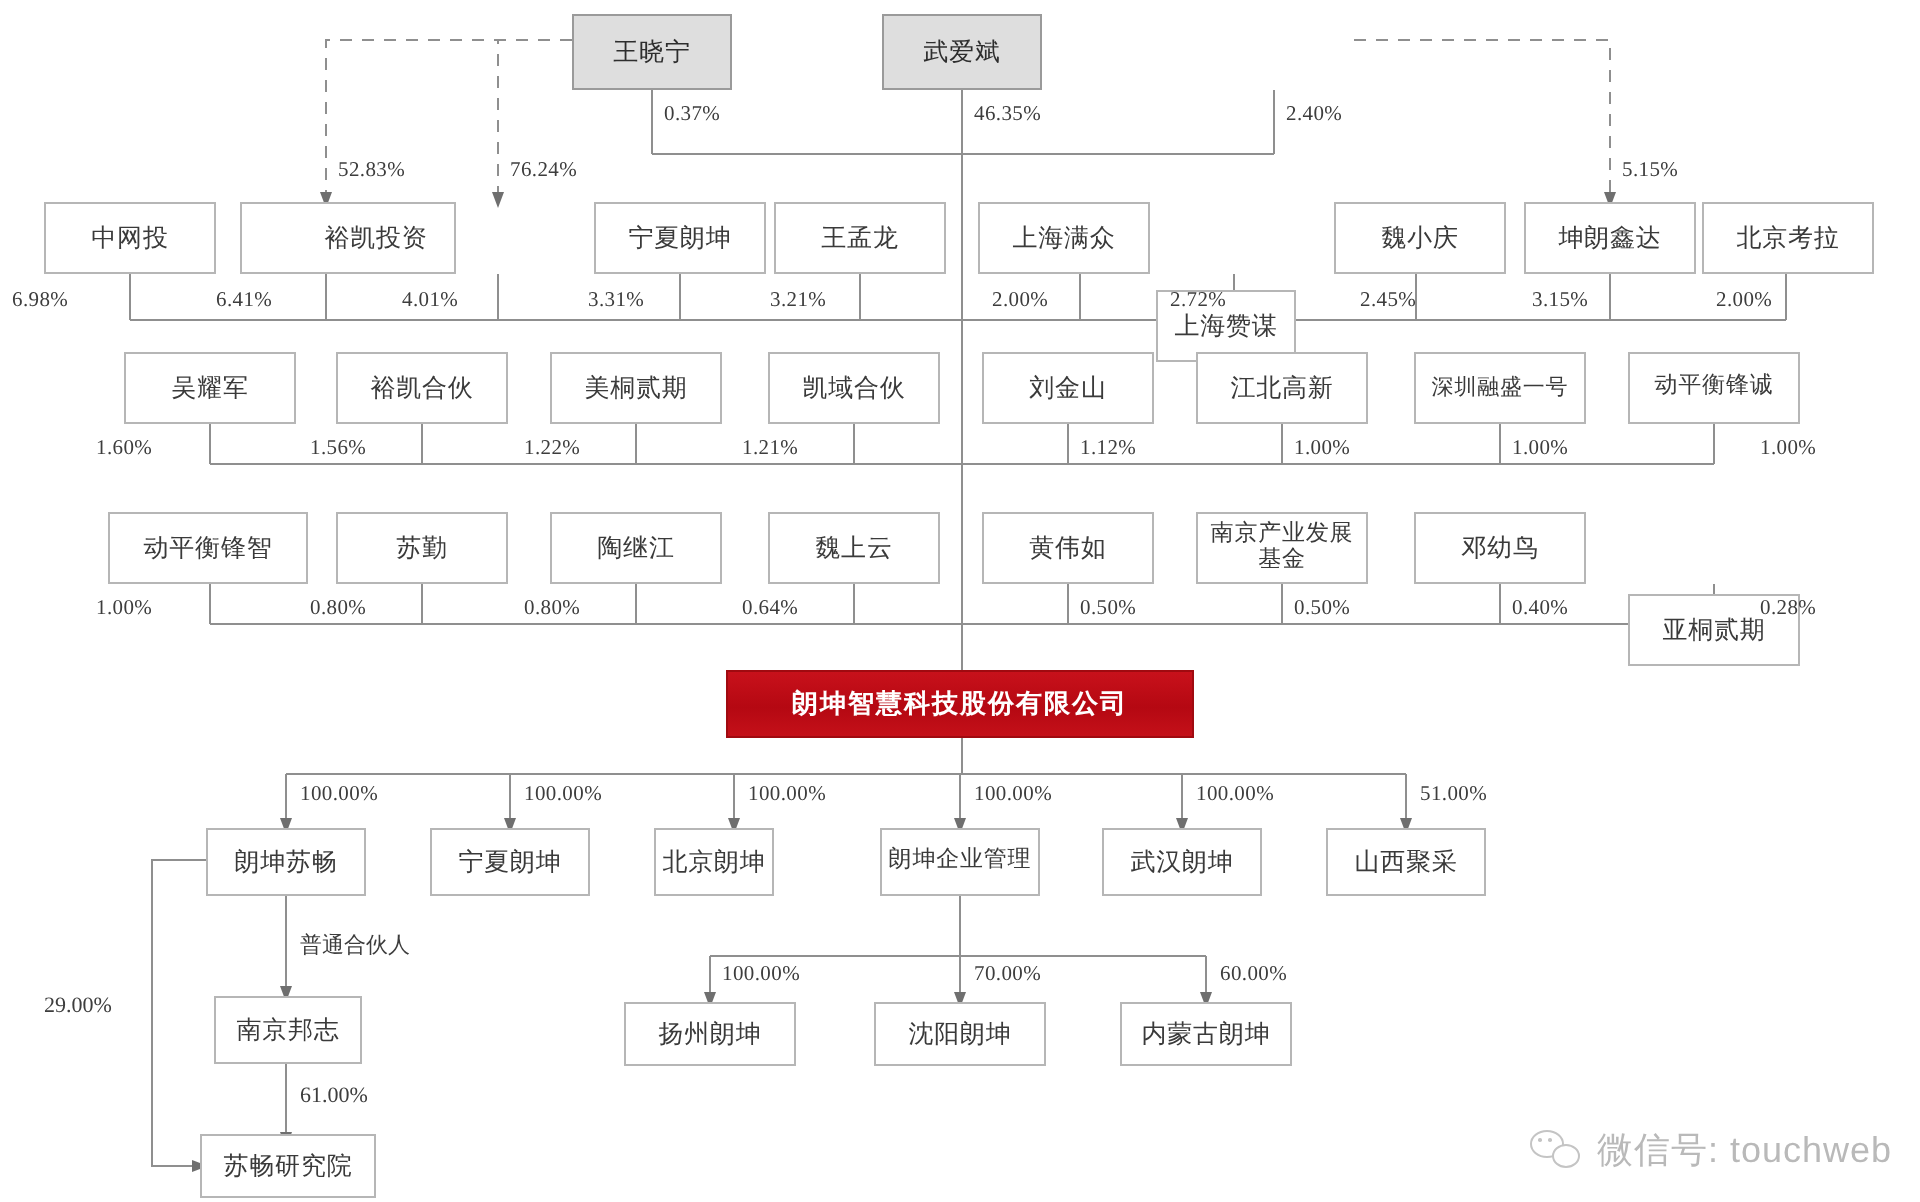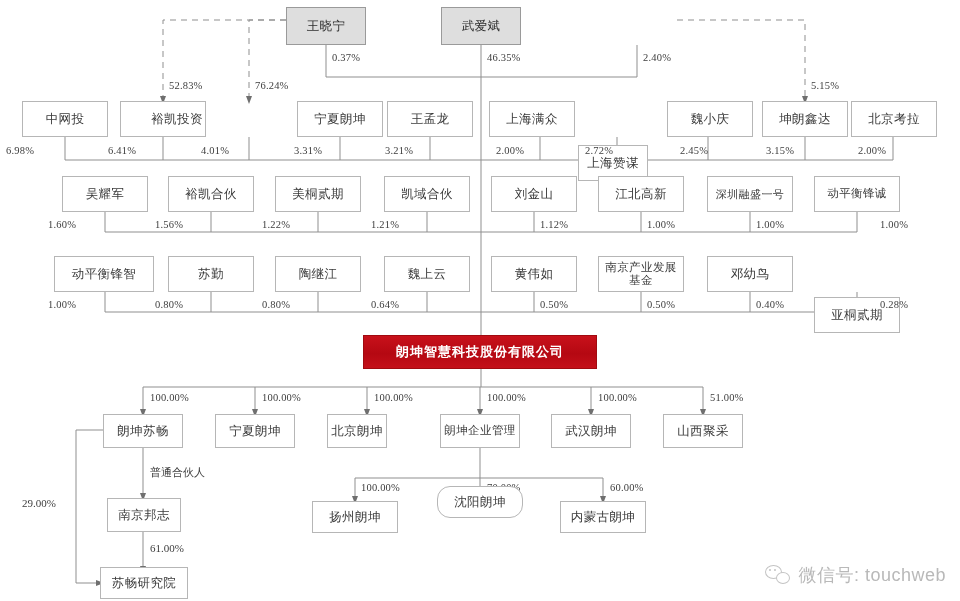--- a/index.html
+++ b/index.html
@@ -213,21 +213,21 @@
   <div class="pct" style="left:487px; top:52px;">46.35%</div>
   <div class="pct" style="left:643px; top:52px;">2.40%</div>
 
   <div class="pct" style="left:169px; top:80px;">52.83%</div>
   <div class="pct" style="left:255px; top:80px;">76.24%</div>
   <div class="pct" style="left:811px; top:80px;">5.15%</div>
 
   <div class="box" style="left:22px; top:101px; width:86px; height:36px;">
     <span>中网投</span>
   </div>
-  <div class="box" style="left:120px; top:101px; width:86px; height:36px;padding-left:30px;">
+  <div class="box" style="left:120px; top:101px; width:108px; height:36px;padding-left:30px;">
     <span>裕凯投资</span>
   </div>
   <div class="box" style="left:297px; top:101px; width:86px; height:36px;">
     <span>宁夏朗坤</span>
   </div>
   <div class="box" style="left:387px; top:101px; width:86px; height:36px;">
     <span>王孟龙</span>
   </div>
   <div class="box" style="left:489px; top:101px; width:86px; height:36px;">
     <span>上海满众</span>
@@ -354,21 +354,21 @@
     <span>山西聚采</span>
   </div>
 
   <div class="pct" style="left:361px; top:482px;">100.00%</div>
   <div class="pct" style="left:487px; top:482px;">70.00%</div>
   <div class="pct" style="left:610px; top:482px;">60.00%</div>
 
   <div class="box" style="left:312px; top:501px; width:86px; height:32px;">
     <span>扬州朗坤</span>
   </div>
-  <div class="box" style="left:437px; top:486px; width:86px; height:32px;border-radius:13px;">
+  <div class="box" style="left:437px; top:501px; width:86px; height:32px;">
     <span>沈阳朗坤</span>
   </div>
   <div class="box" style="left:560px; top:501px; width:86px; height:32px;">
     <span>内蒙古朗坤</span>
   </div>
 
   <div class="edge-label" style="left:150px; top:465px;">普通合伙人</div>
   <div class="box" style="left:107px; top:498px; width:74px; height:34px;">
     <span>南京邦志</span>
   </div>

